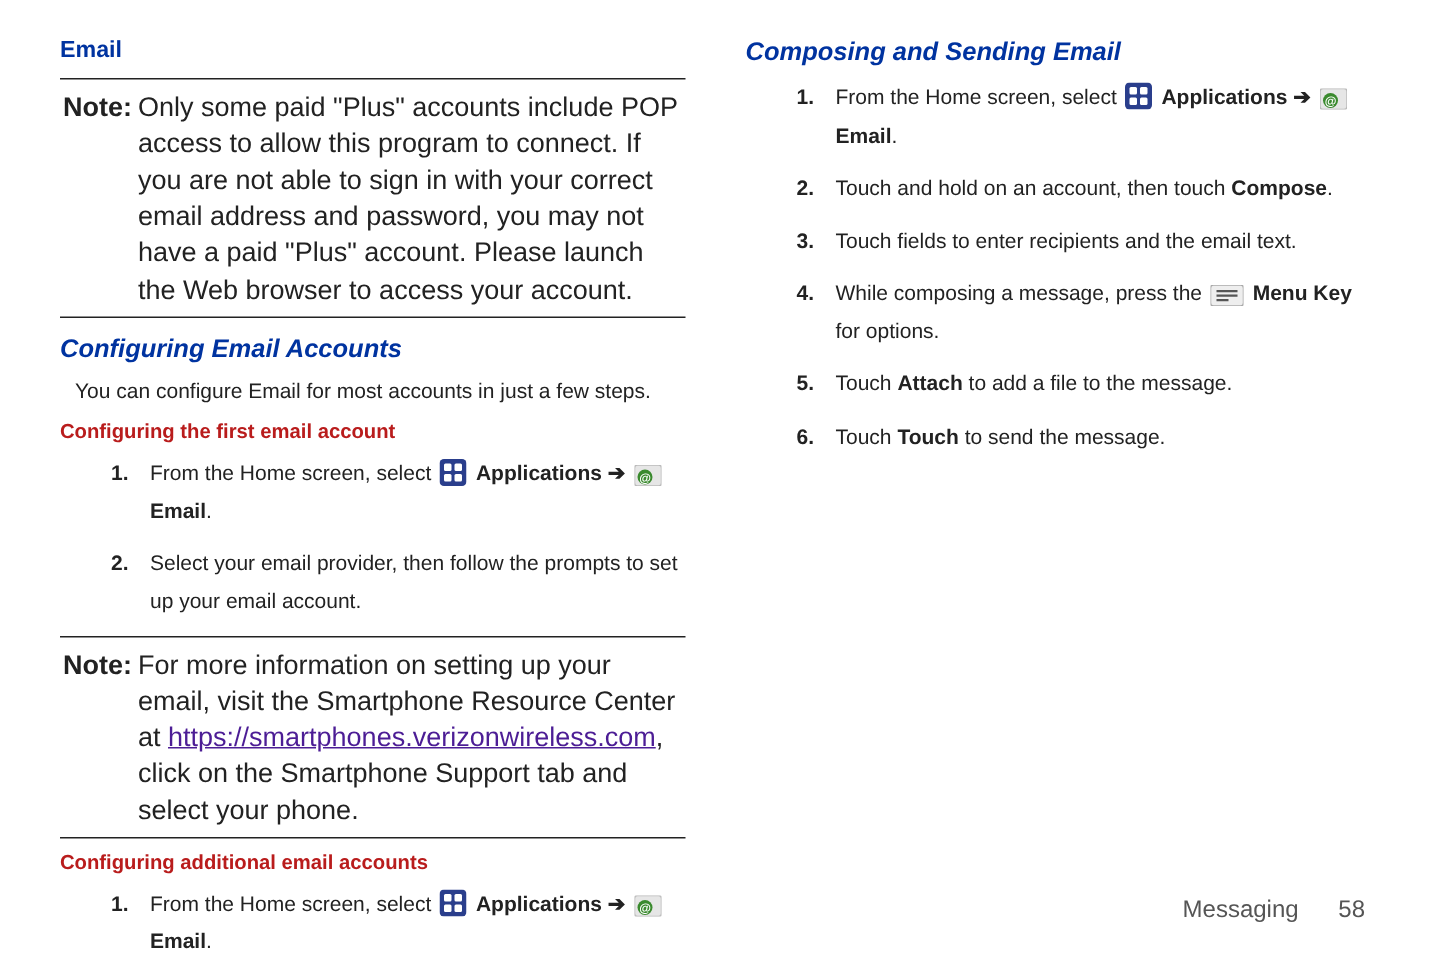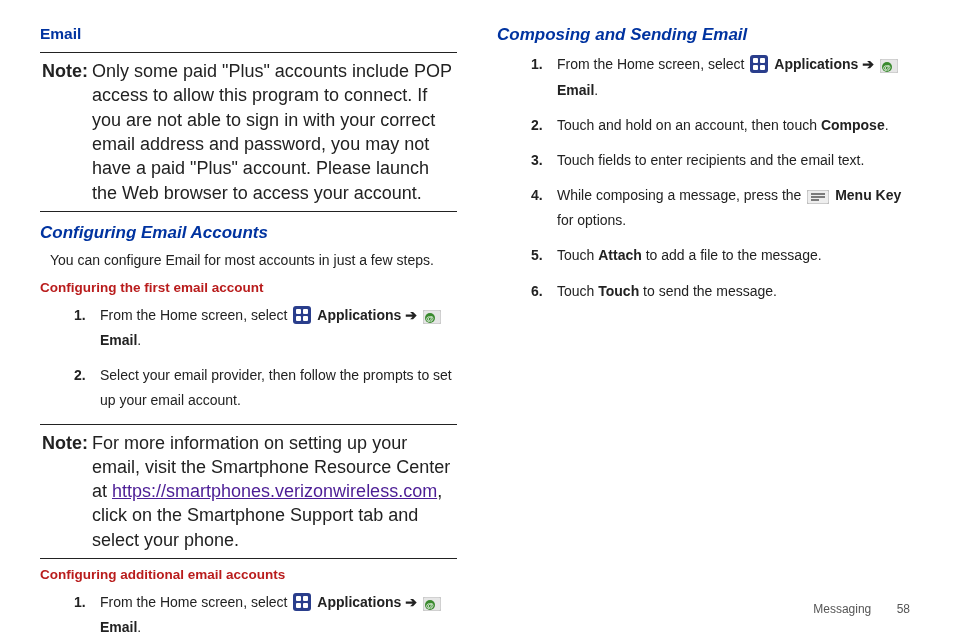--- a/index.html
+++ b/index.html
@@ -91,21 +91,21 @@
     vertical-align: -4px;
     margin: 0 2px;
   }
   .apps-icon svg, .email-icon svg, .menu-icon svg {
     display: block;
   }
   .footer {
     position: absolute;
     bottom: 20px;
     right: 44px;
-    font-size: 12px;
+    font-size: 16px;
     color: #555;
   }
   .footer .sec { margin-right: 22px; }
 </style>
 </head>
 <body>
 
 <svg width="0" height="0" style="position:absolute">
   <defs>
     <g id="ic-apps">

